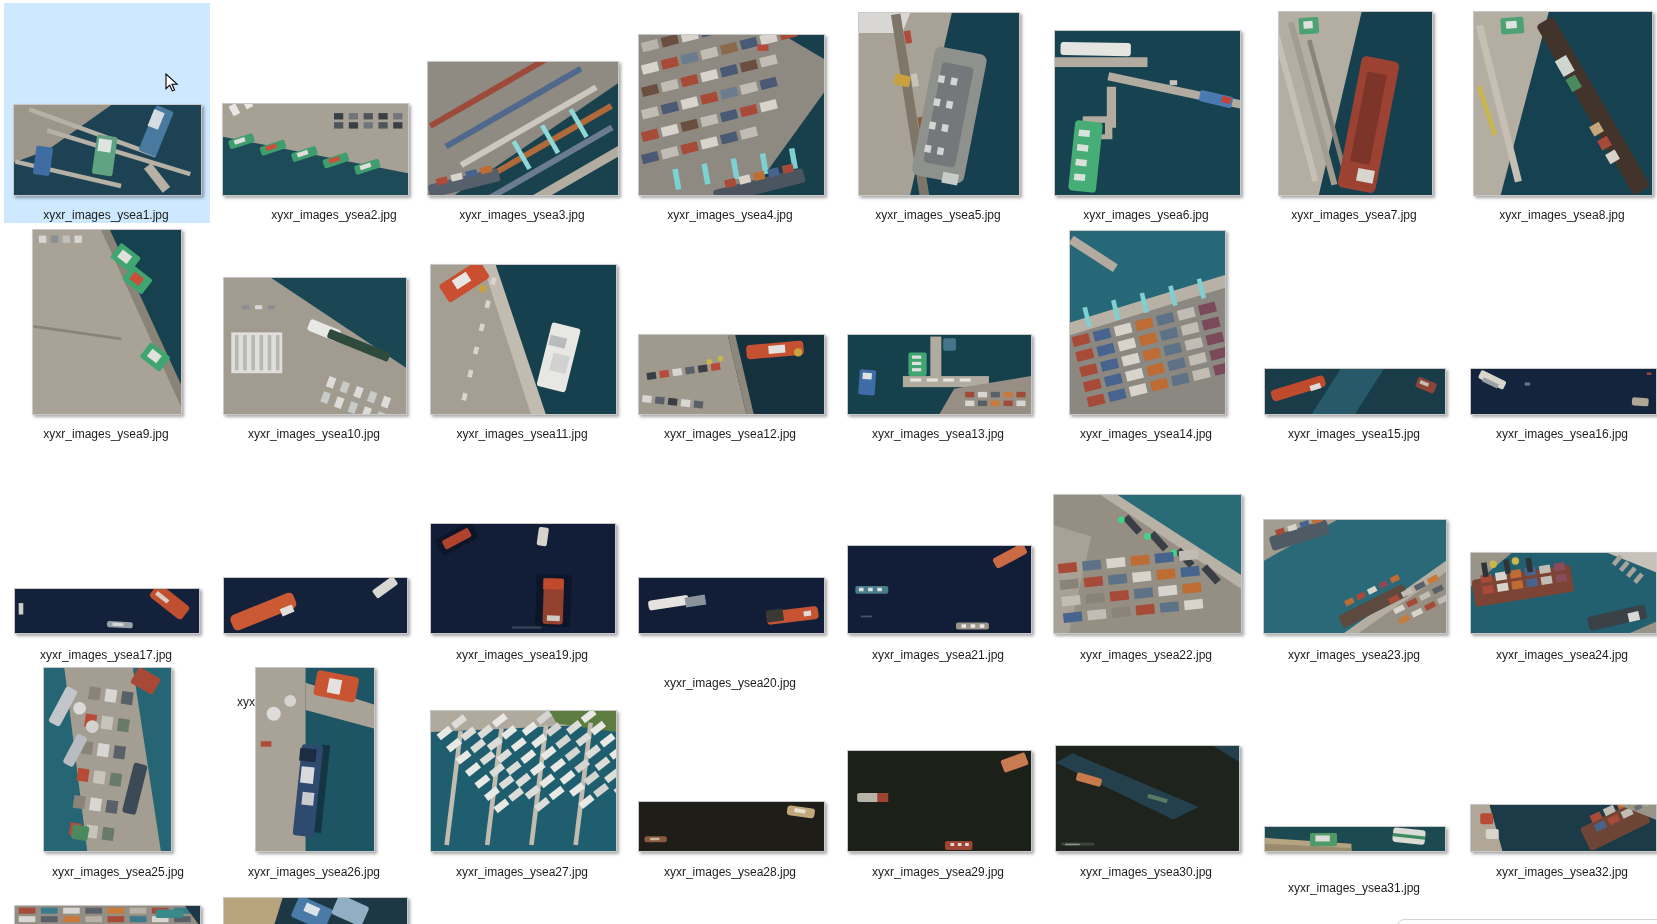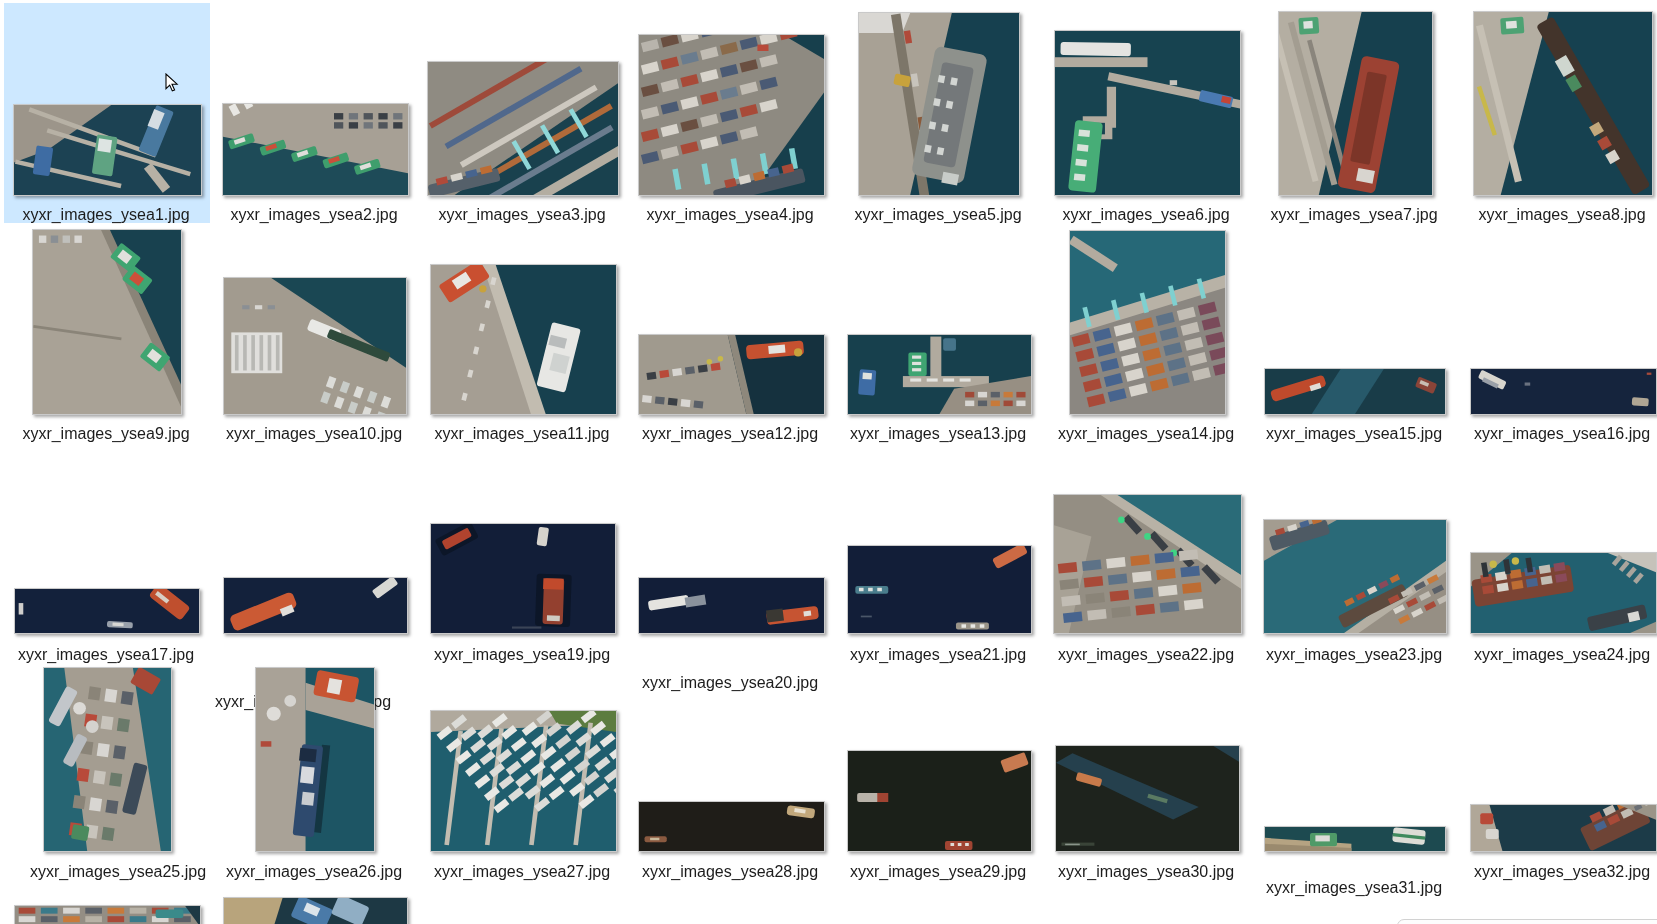--- a/index.html
+++ b/index.html
@@ -8,21 +8,21 @@
     background:#ffffff;font-family:"Liberation Sans",sans-serif;
   }
   #file-grid{position:absolute;left:0;top:0;width:1657px;height:924px;}
   .selection{position:absolute;background:#cde8ff;}
   .thumb{
     position:absolute;border:1px solid #c9c9c9;background:#1b4352;
     box-shadow:2px 2px 3px rgba(0,0,0,0.35);
   }
   .thumb svg{display:block;}
   .flabel{
-    position:absolute;height:20px;line-height:20px;font-size:16px;
+    position:absolute;height:20px;line-height:20px;font-size:12px;
     color:#1c1c1c;text-align:center;white-space:nowrap;overflow:hidden;
   }
   #cursor{position:absolute;z-index:50;}
   #tooltip{
     position:absolute;background:#fdfdfd;border:1px solid #d2d2d2;
     border-radius:7px;z-index:40;
   }
 </style>
 </head>
 <body>
@@ -73,21 +73,21 @@
         <rect x="37" y="39.13" width="25.9" height="9.1" rx="2" fill="#3f9e6d" transform="rotate(-18 49.95 43.68)"></rect>
         <rect x="42.55" y="40.95" width="11.1" height="4.55" fill="#cc4f3a" transform="rotate(-18 48.099999999999994 43.225)"></rect>
         <rect x="68.45" y="45.5" width="25.9" height="9.1" rx="2" fill="#3f9e6d" transform="rotate(-18 81.4 50.05)"></rect>
         <rect x="74" y="47.32" width="11.1" height="4.55" fill="#e0dedb" transform="rotate(-18 79.55 49.595)"></rect>
         <rect x="99.9" y="51.87" width="25.9" height="9.1" rx="2" fill="#3f9e6d" transform="rotate(-18 112.85000000000001 56.419999999999995)"></rect>
         <rect x="105.45" y="53.69" width="11.1" height="4.55" fill="#cc4f3a" transform="rotate(-18 111 55.964999999999996)"></rect>
         <rect x="131.35" y="58.24" width="25.9" height="9.1" rx="2" fill="#3f9e6d" transform="rotate(-18 144.29999999999998 62.79)"></rect>
         <rect x="136.9" y="60.06" width="11.1" height="4.55" fill="#e0dedb" transform="rotate(-18 142.45000000000002 62.335)"></rect>
       </svg>
     </div>
-    <div class="flabel" style="left: 211px; top: 205px; width: 206px;">xyxr_images_ysea2.jpg</div>
+    <div class="flabel" style="left: 211px; top: 205px; width: 206px; padding-left: 20px;">xyxr_images_ysea2.jpg</div>
     <div class="thumb" style="left: 427px; top: 61px; width: 190px; height: 133px;">
       <svg width="190" height="133" viewBox="0 0 190 133">
         <rect x="0" y="0" width="190" height="133" fill="#19414e"></rect>
         <polygon points="0,0 190,0 190,21.28 26.6,133 0,133" fill="#8f8b82"></polygon>
         <rect x="-7.6" y="23.94" width="148.2" height="5.985" fill="#9e4a3a" transform="rotate(-30 66.5 26.9325)"></rect>
         <rect x="7.6" y="42.56" width="155.8" height="5.985" fill="#50688c" transform="rotate(-30 85.5 45.5525)"></rect>
         <rect x="22.8" y="61.18" width="155.8" height="5.985" fill="#cdc8bf" transform="rotate(-30 100.7 64.1725)"></rect>
         <rect x="38" y="79.8" width="155.8" height="5.985" fill="#b06a3a" transform="rotate(-30 115.9 82.7925)"></rect>
         <rect x="49.4" y="98.42" width="144.4" height="5.985" fill="#6a7c8e" transform="rotate(-30 121.6 101.41250000000001)"></rect>
         <rect x="57" y="114.38" width="163.4" height="9.31" fill="#b3ada1" transform="rotate(-30 138.7 119.035)"></rect>

